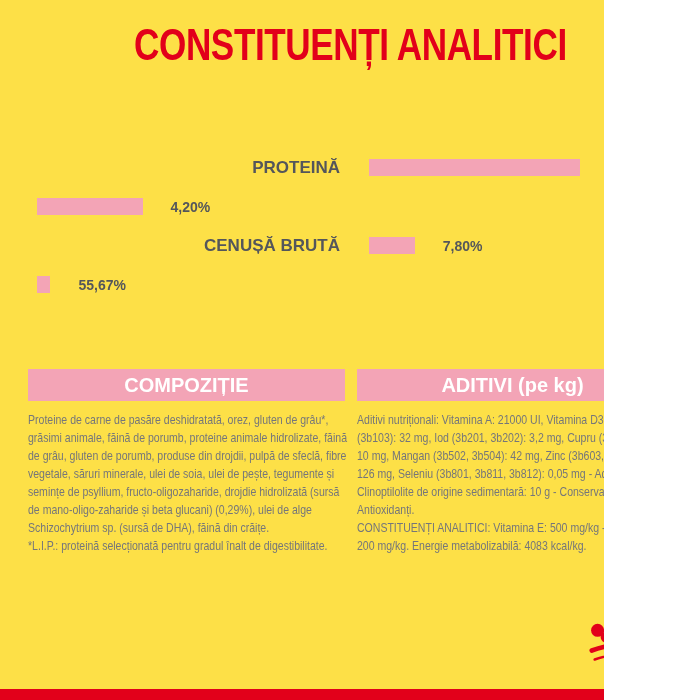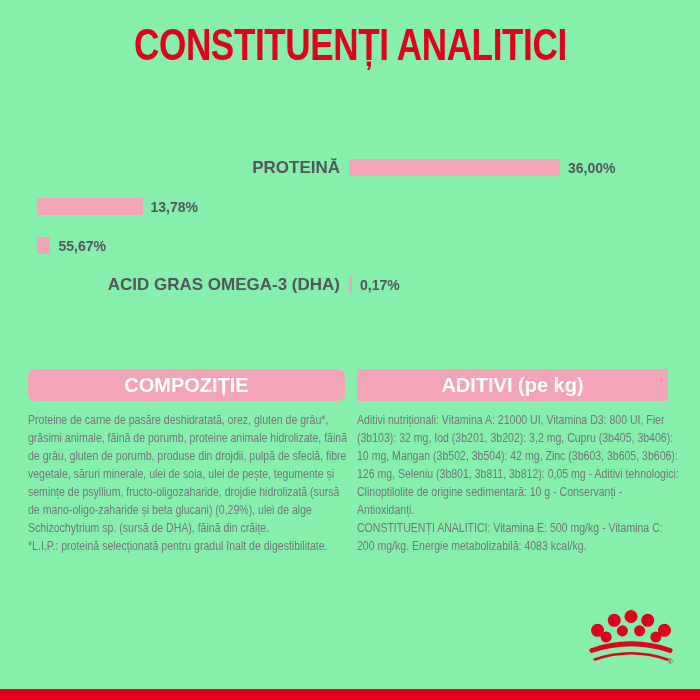--- a/index.html
+++ b/index.html
@@ -1,20 +1,20 @@
 <!DOCTYPE html>
 <html><head>
 <meta charset="utf-8">
 <style>
   html,body { margin:0; padding:0; }
   body { font-family: "Liberation Sans", sans-serif; background:#ffffff; }
   .page {
     position: relative;
-    width: 700px; height: 700px;
-    background:#86efac;
+    width: 604px; height: 700px;
+    background:#fde047;
     overflow: hidden;
     text-decoration: underline;
   }
   
   .page-title {
     position:absolute; top:20px; left:0; width:700px;
     text-align:center; margin:0;
     font-size:45px; line-height:50px; font-weight:bold;
     color:#E2001A; white-space:nowrap;
   }
@@ -22,21 +22,21 @@
     display:inline-block;
     transform: scaleX(0.78);
     transform-origin: 50% 50%;
     letter-spacing: -0.5px;
   }
   
   .chart {
     position:absolute; top:148px; left:28px; width:644px;
   }
   .chart-row {
-    display:flex; align-items:center; height:39px;
+    display:flex; align-items:center; height:39px;gap:20px;
   }
   .chart-label {
     width:312px; flex:0 0 312px;
     text-align:right;
     font-size:17px; font-weight:bold; color:#54565B;
     white-space:nowrap;
   }
   .chart-bar-wrap { margin-left:9px; display:flex; align-items:center; }
   .chart-bar { height:17px; background:#F3A4B6; }
   .chart-value {
@@ -45,21 +45,21 @@
     white-space:nowrap;
   }
   
   .section-header {
     position:absolute; top:369px; height:32px;
     background:#F3A4B6;
     color:#ffffff; font-size:20px; font-weight:bold;
     text-align:center; line-height:33px;
     white-space:nowrap;
   }
-  .section-header.left  { left:28px;  width:317px;border-radius:7px; }
+  .section-header.left  { left:28px;  width:317px; }
   .section-header.right { left:357px; width:311px;text-align:center; }
   
   .col-text {
     position:absolute; top:411px;
     width:414px;
     transform: scaleX(0.78);
     transform-origin: 0 0;
     font-size:13.5px; line-height:18px;
     color:#75767A;
   }
@@ -90,34 +90,34 @@
         <div class="chart-label">PROTEINĂ</div>
         <div class="chart-bar-wrap">
           <div class="chart-bar" style="width: 211px; background: rgb(243, 164, 182);"></div>
         </div>
         <div class="chart-value">36,00%</div>
       </div>
       <div class="chart-row">
         <div class="chart-bar-wrap">
           <div class="chart-bar" style="width: 105.5px; background: rgb(243, 164, 182);"></div>
         </div>
-        <div class="chart-value">13,78%</div>
+        <div class="chart-value">4,20%</div>
+      </div>
+      <div class="chart-row">
+        <div class="chart-label">CENUȘĂ BRUTĂ</div>
+        <div class="chart-bar-wrap">
+          <div class="chart-bar" style="width: 45.7167px; background: rgb(243, 164, 182);"></div>
+        </div>
+        <div class="chart-value">7,80%</div>
       </div>
       <div class="chart-row">
         <div class="chart-bar-wrap">
           <div class="chart-bar" style="width: 13.4806px; background: rgb(243, 164, 182);"></div>
         </div>
         <div class="chart-value">55,67%</div>
-      </div>
-      <div class="chart-row">
-        <div class="chart-label">ACID GRAS OMEGA-3 (DHA)</div>
-        <div class="chart-bar-wrap">
-          <div class="chart-bar" style="width: 3px; background: rgb(243, 164, 182);"></div>
-        </div>
-        <div class="chart-value">0,17%</div>
       </div>
     </div>
 
   <div class="section-header left">
     <span class="squeeze">COMPOZIȚIE</span>
   </div>
   <div class="section-header right">
     <span class="squeeze">ADITIVI (pe kg)</span>
   </div>
 

